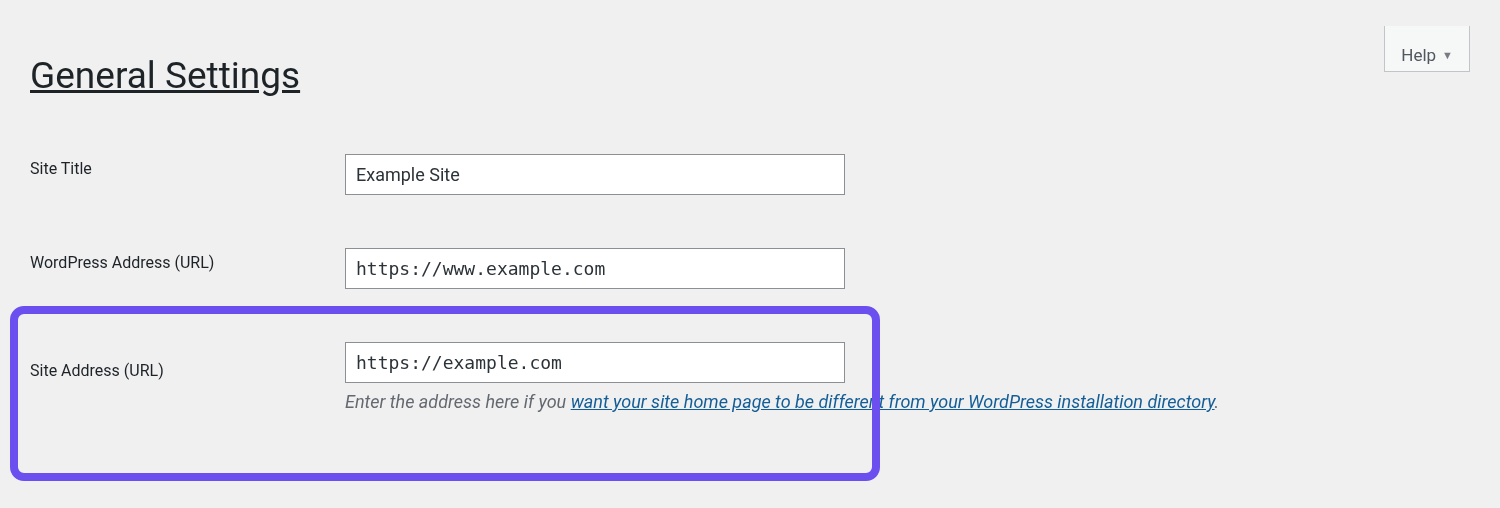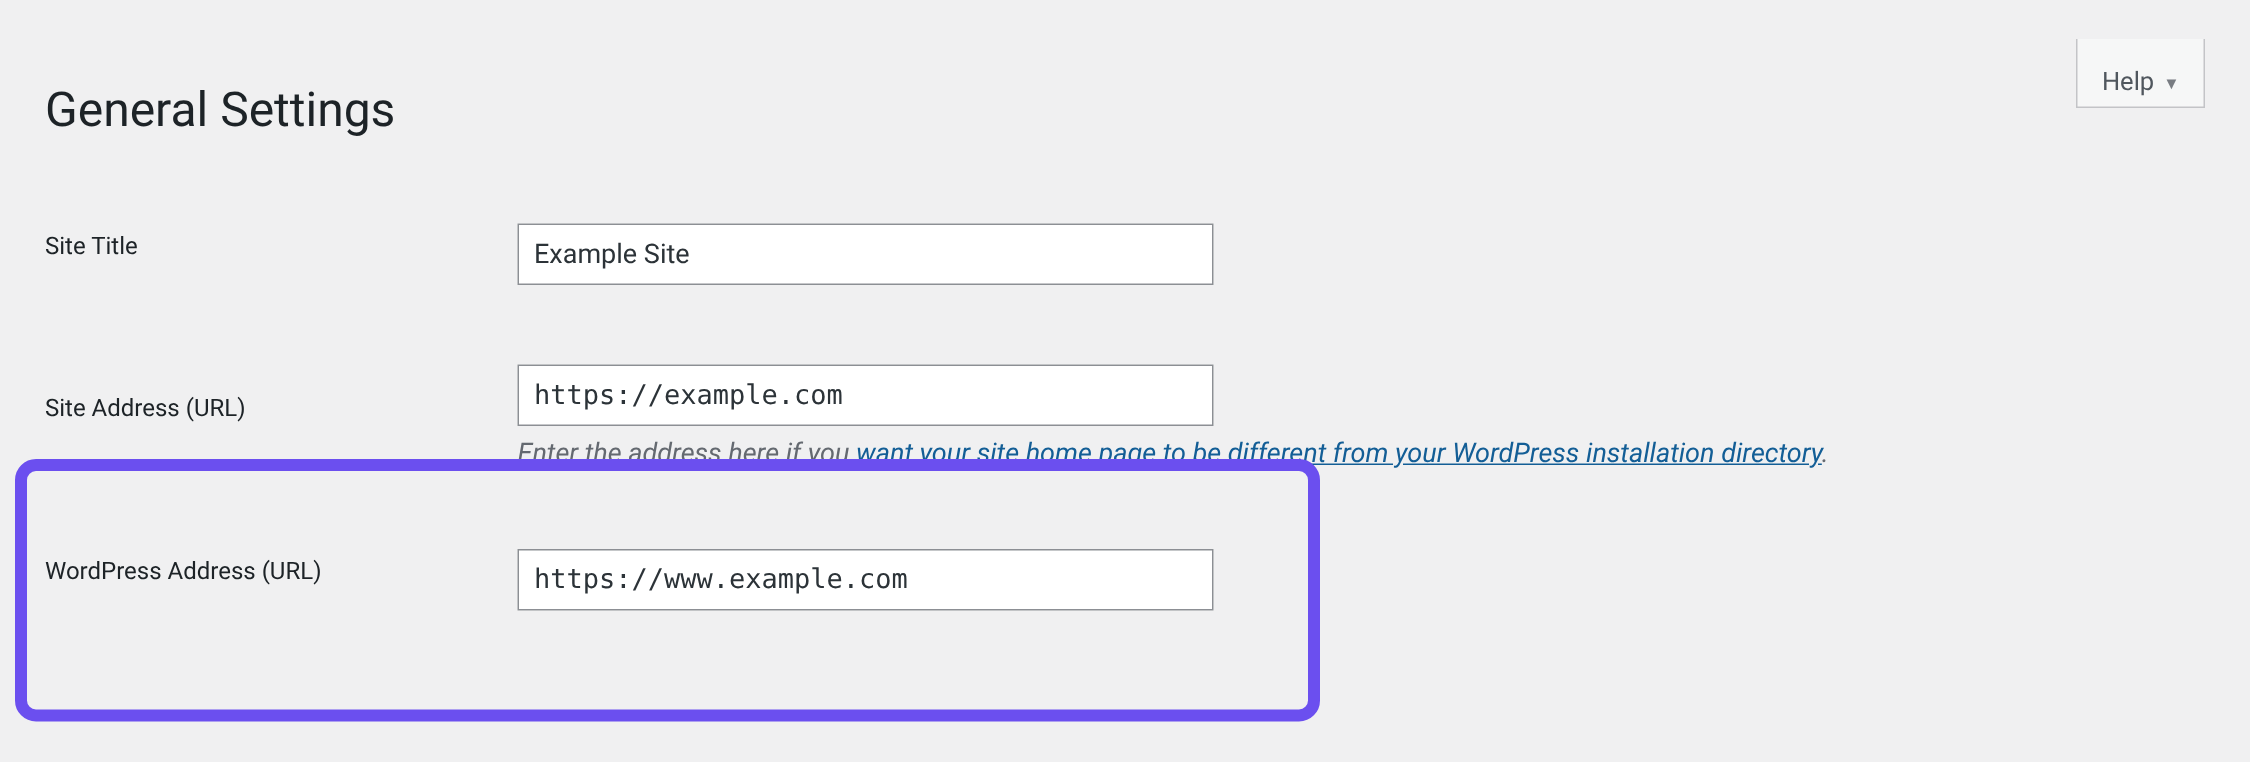--- a/index.html
+++ b/index.html
@@ -30,25 +30,26 @@
       gap: 6px;
     }
     .help-tab .caret {
       font-size: 11px;
       color: #787c82;
     }
     .wrap {
       padding: 20px 30px 0 30px;
     }
     h1 {
-      font-size: 32px;
+      font-size: 37px;
       font-weight: 400;
       margin: 0 0 20px 0;
       color: #1d2327;
       padding: 8px 0 4px 0;
+      text-decoration: underline;
     }
     .form-table {
       width: 100%;
       border-collapse: collapse;
     }
     .form-table tr {
       vertical-align: top;
     }
     .form-table th {
       text-align: left;
@@ -57,21 +58,21 @@
       color: #1d2327;
       width: 315px;
       padding: 28px 10px 28px 0;
       vertical-align: middle;
     }
     .form-table td {
       padding: 20px 10px 20px 0;
       vertical-align: middle;
     }
     input.regular-text {
-      width: 464px;
+      width: 500px;
       padding: 6px 10px;
       font-size: 18px;
       line-height: 1.5;
       border: 1px solid #8c8f94;
       background: #fff;
       color: #2c3338;
       font-family: inherit;
     }
     input.code {
       font-family: Menlo, Consolas, Monaco, monospace;
@@ -110,31 +111,31 @@
 
   <table class="form-table">
     <tbody>
         <tr>
       <th><label>Site Title</label></th>
       <td>
         <input type="text" class="regular-text" value="Example Site" style="">
       </td>
     </tr>
     <tr>
+      <th><label>WordPress Address (URL)</label></th>
+      <td>
+        <input type="text" class="regular-text code" value="https://www.example.com" style="">
+      </td>
+    </tr>
+    <tr>
       <th><label>Site Address (URL)</label></th>
       <td>
         <input type="text" class="regular-text code" value="https://example.com" style="">
         <p class="description">
           <span>Enter the address here if you </span><a href="#">want your site home page to be different from your WordPress installation directory</a><span>.</span>
         </p>
-      </td>
-    </tr>
-    <tr>
-      <th><label>WordPress Address (URL)</label></th>
-      <td>
-        <input type="text" class="regular-text code" value="https://www.example.com" style="">
       </td>
     </tr>
   </tbody>
     </table>
 </div>
 
 <div class="highlight-box"></div>
 
 </body></html>

